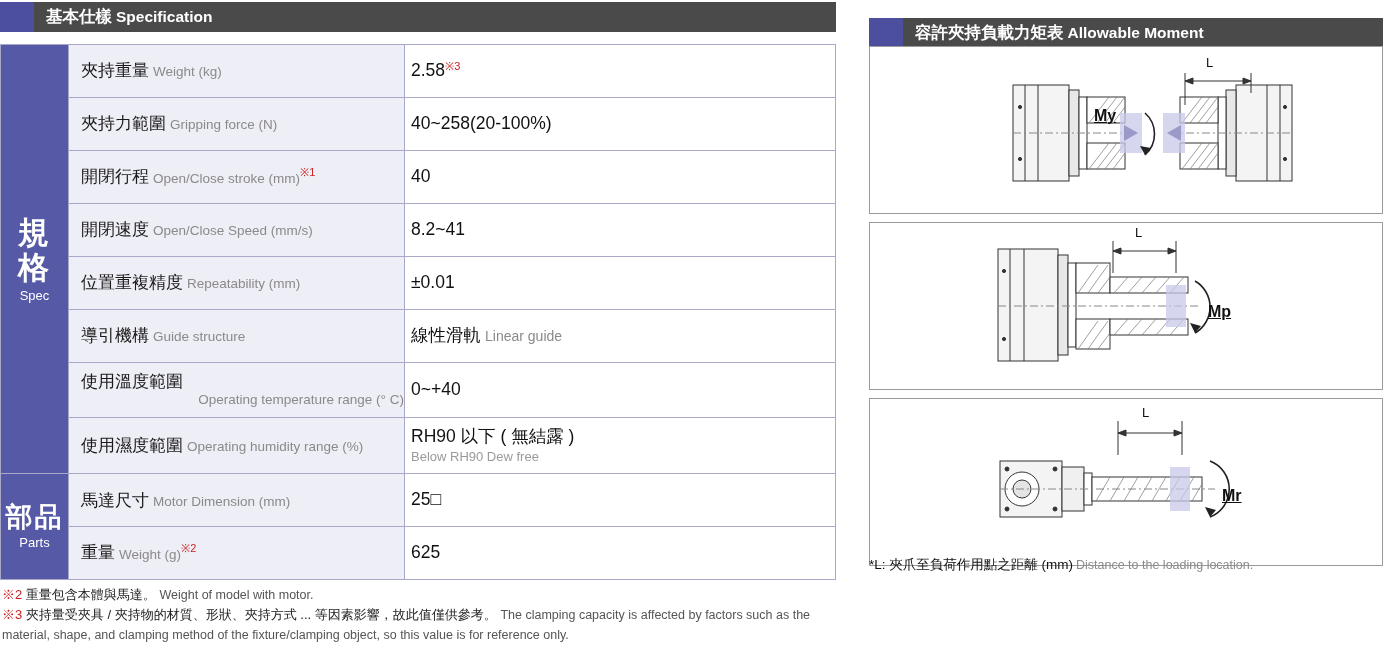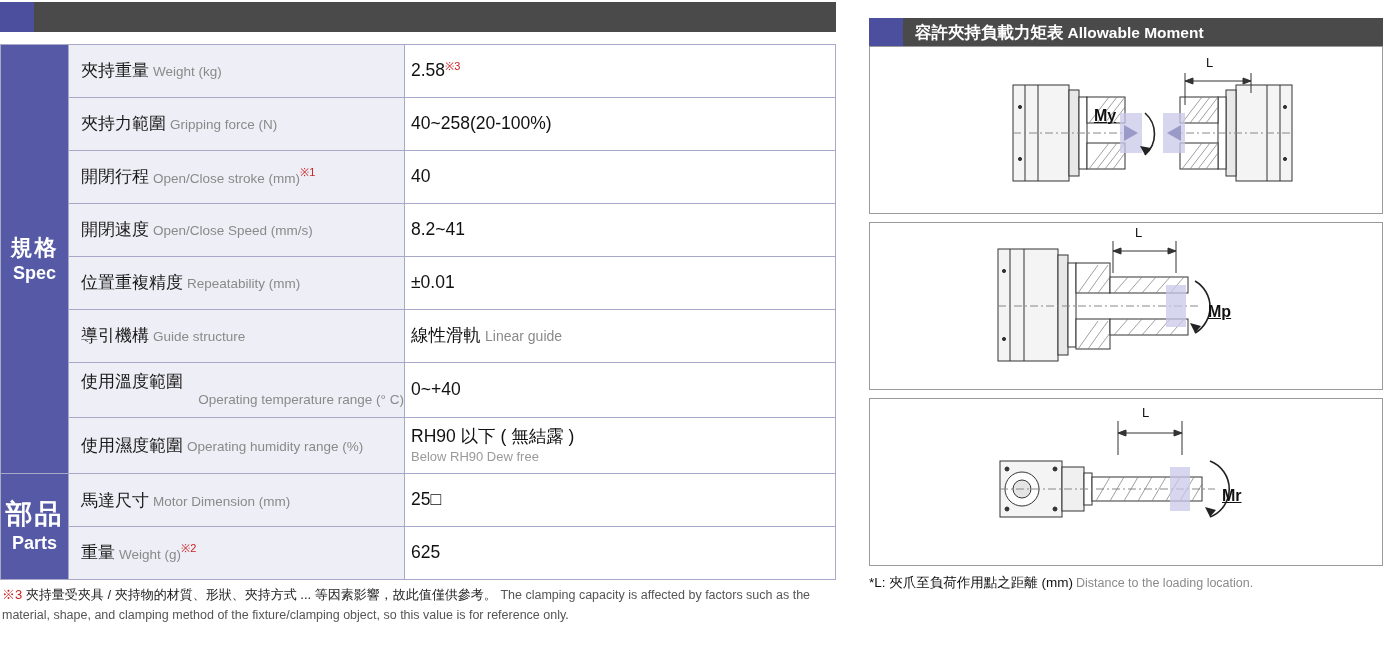--- a/index.html
+++ b/index.html
@@ -51,23 +51,23 @@
   }
   .cat-cell {
     width: 68px;
     background: #5559a6;
     color: #ffffff;
     text-align: center;
     font-weight: bold;
     line-height: 1.15;
     padding: 6px 2px;
   }
-  .cat-cell .zh { font-size: 22px; letter-spacing: 2px; display: block; }
+  .cat-cell .zh { font-size: 31px; letter-spacing: 2px; display: block; }
   .cat-cell .zh.stack { font-size: 27px; }
-  .cat-cell .en { font-size: 18px; font-weight: bold; display: block; margin-top: 3px; }
+  .cat-cell .en { font-size: 13px; font-weight: normal; display: block; margin-top: 3px; }
 
   .label-cell {
     width: 336px;
     background: #eeeef6;
     padding: 8px 0 8px 12px;
     color: #1a1a1a;
     line-height: 1.25;
   }
   .label-cell .zh { font-size: 17px; }
   .label-cell .en { font-size: 13.5px; color: #8a8a8a; padding-left: 4px; }
@@ -120,37 +120,40 @@
     color: #111111;
     text-decoration: underline;
   }
   .dim-label {
     position: absolute;
     font-size: 13px;
     color: #111111;
   }
   .note-line {
     position: absolute;
-    left: 869px; top: 574px;
+    left: 869px; top: 556px;
     width: 514px;
     font-size: 13.5px;
     color: #111111;
     white-space: nowrap;
   }
   .note-line .en { color: #8a8a8a; font-size: 12.5px; padding-left: 3px; }
 
   svg { display: block; }
 </style>
 </head>
 <body>
 
 <div class="page">
 
   <div class="sec-header" id="spec-header">
     <div class="swatch"></div>
+    <div class="titles">
+      <span>基本仕樣</span><span class="en">Specification</span>
+    </div>
   </div>
 
   <div class="sec-header" id="moment-header">
     <div class="swatch"></div>
     <div class="titles">
       <span>容許夾持負載力矩表</span><span class="en">Allowable Moment</span>
     </div>
   </div>
 
   <table class="spec-table">
@@ -251,20 +254,25 @@
           <span class="zh">重量</span><span class="en">Weight (g)</span><sup class="note">※2</sup>
         </td>
         <td class="val-cell">
           <span class="v">625</span>
         </td>
       </tr>
     </tbody>
   </table>
 
   <div class="footnotes">
+    <div class="line">
+      <span class="mark">※2</span>
+      <span>重量包含本體與馬達。</span>
+      <span class="en">Weight of model with motor.</span>
+    </div>
     <div>
       <span class="mark">※3</span>
       <span>夾持量受夾具 / 夾持物的材質、形狀、夾持方式 ... 等因素影響，故此值僅供參考。</span>
       <span class="en wrap">The clamping capacity is affected by factors such as the material, shape, and clamping method of the fixture/clamping object, so this value is for reference only.</span>
     </div>
   </div>
 
   <div class="diagram-box" id="dia-my">
     <svg width="512" height="166" viewBox="0 0 512 166">
 

